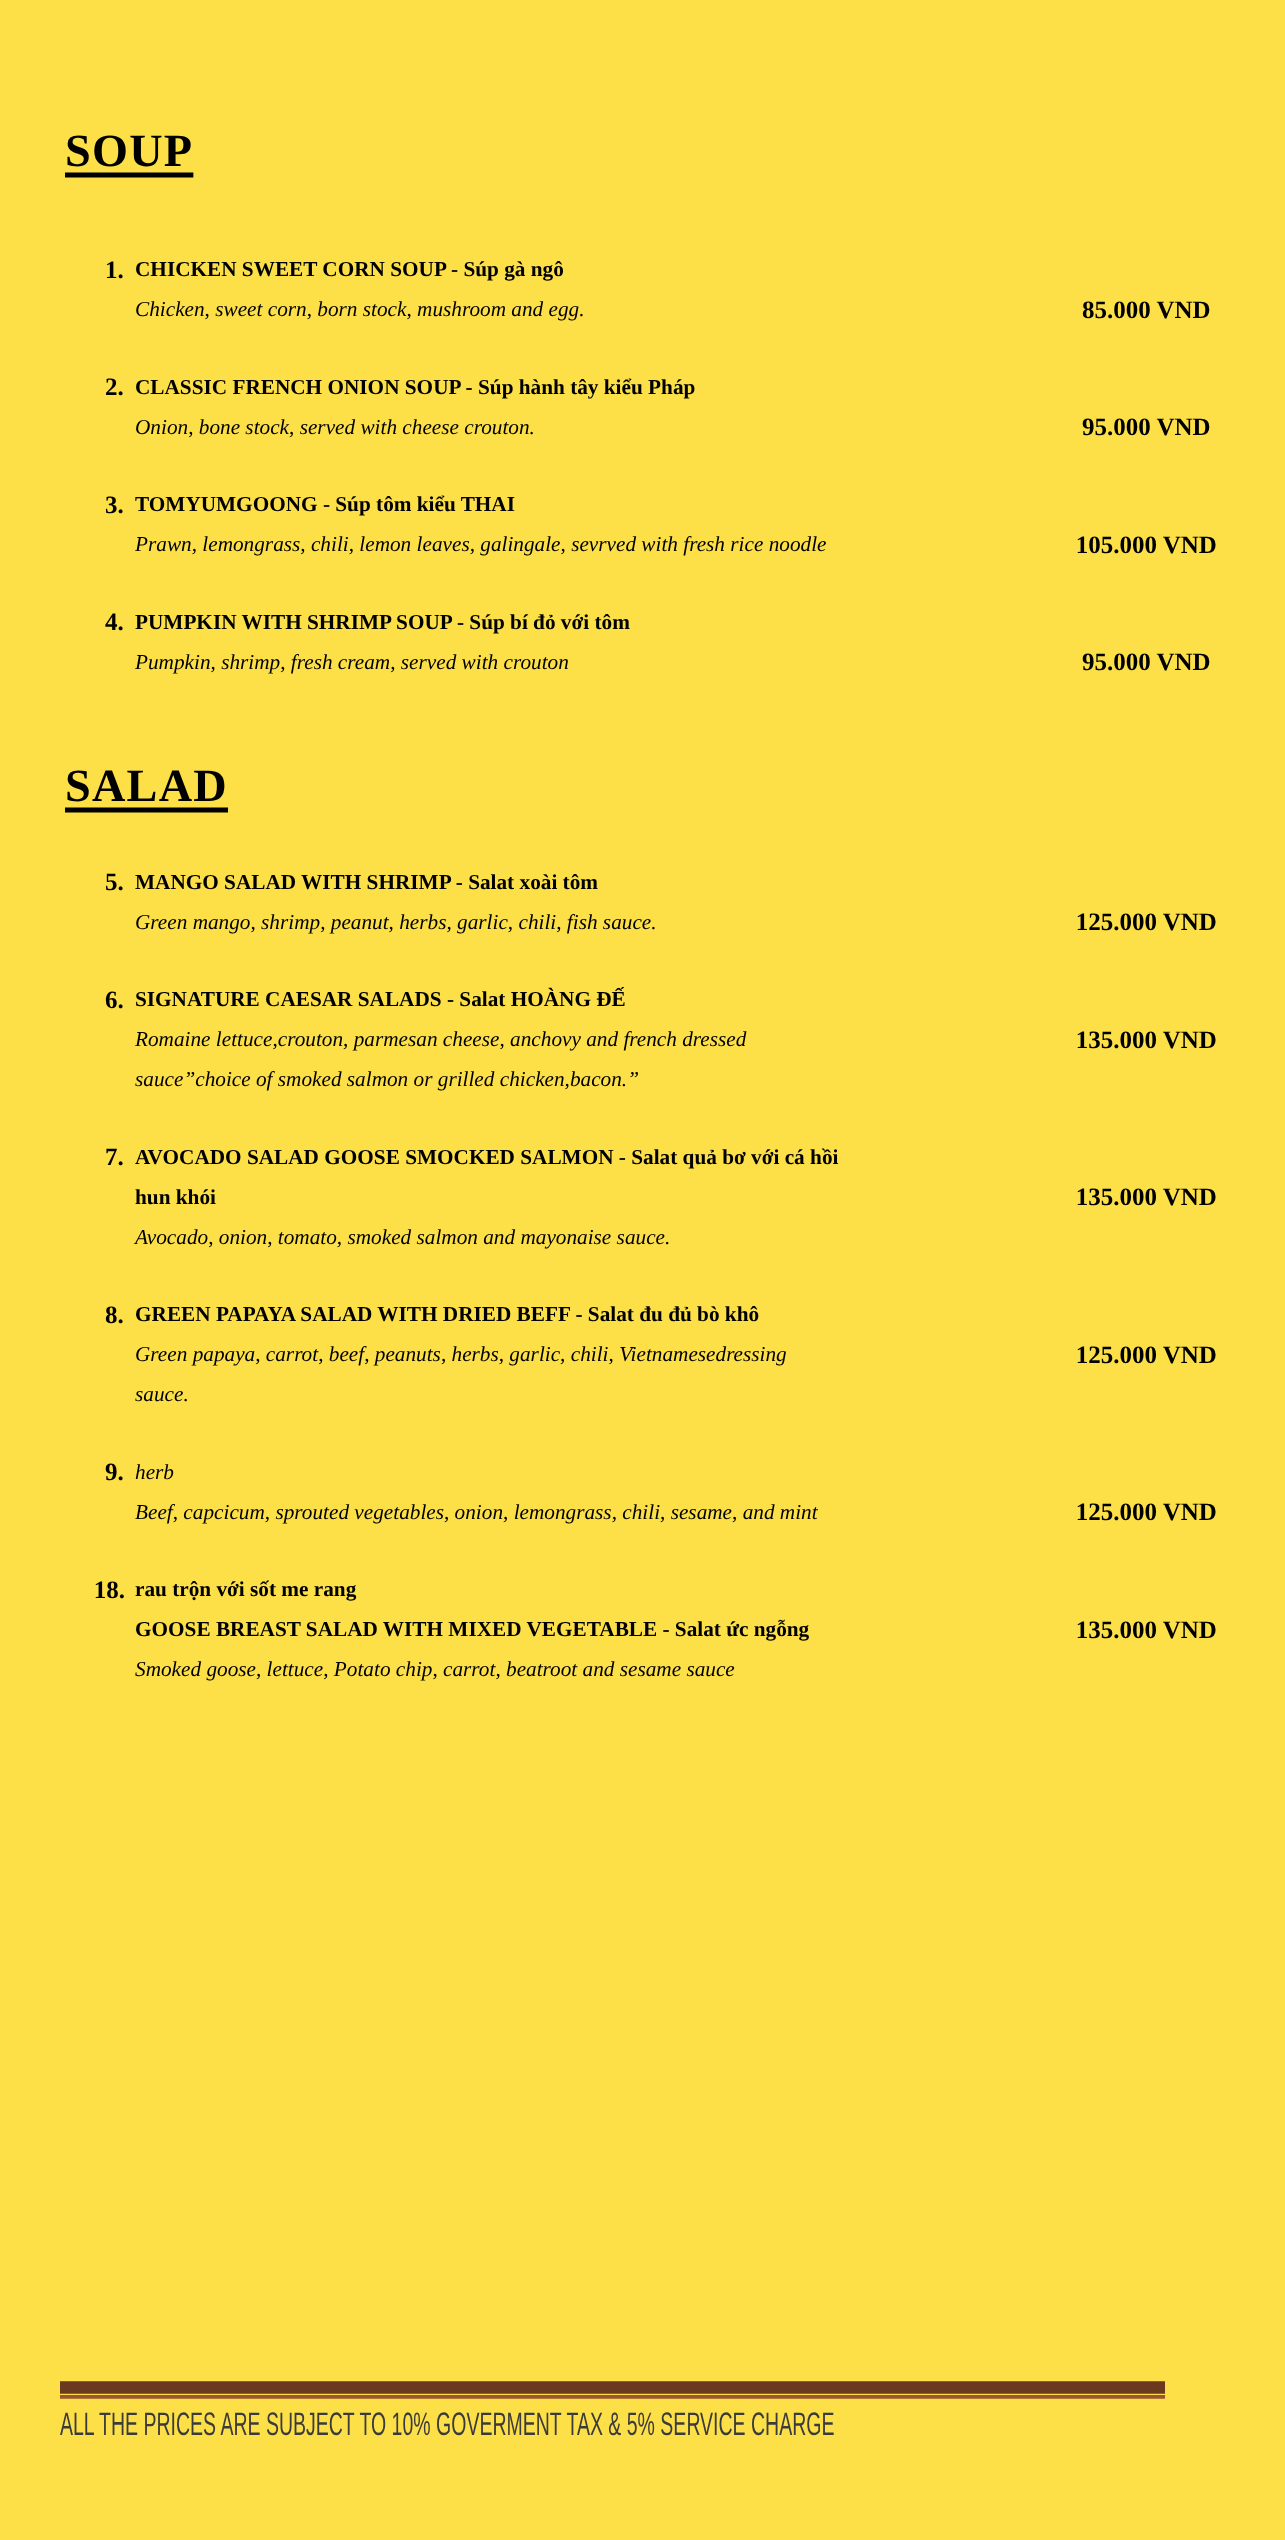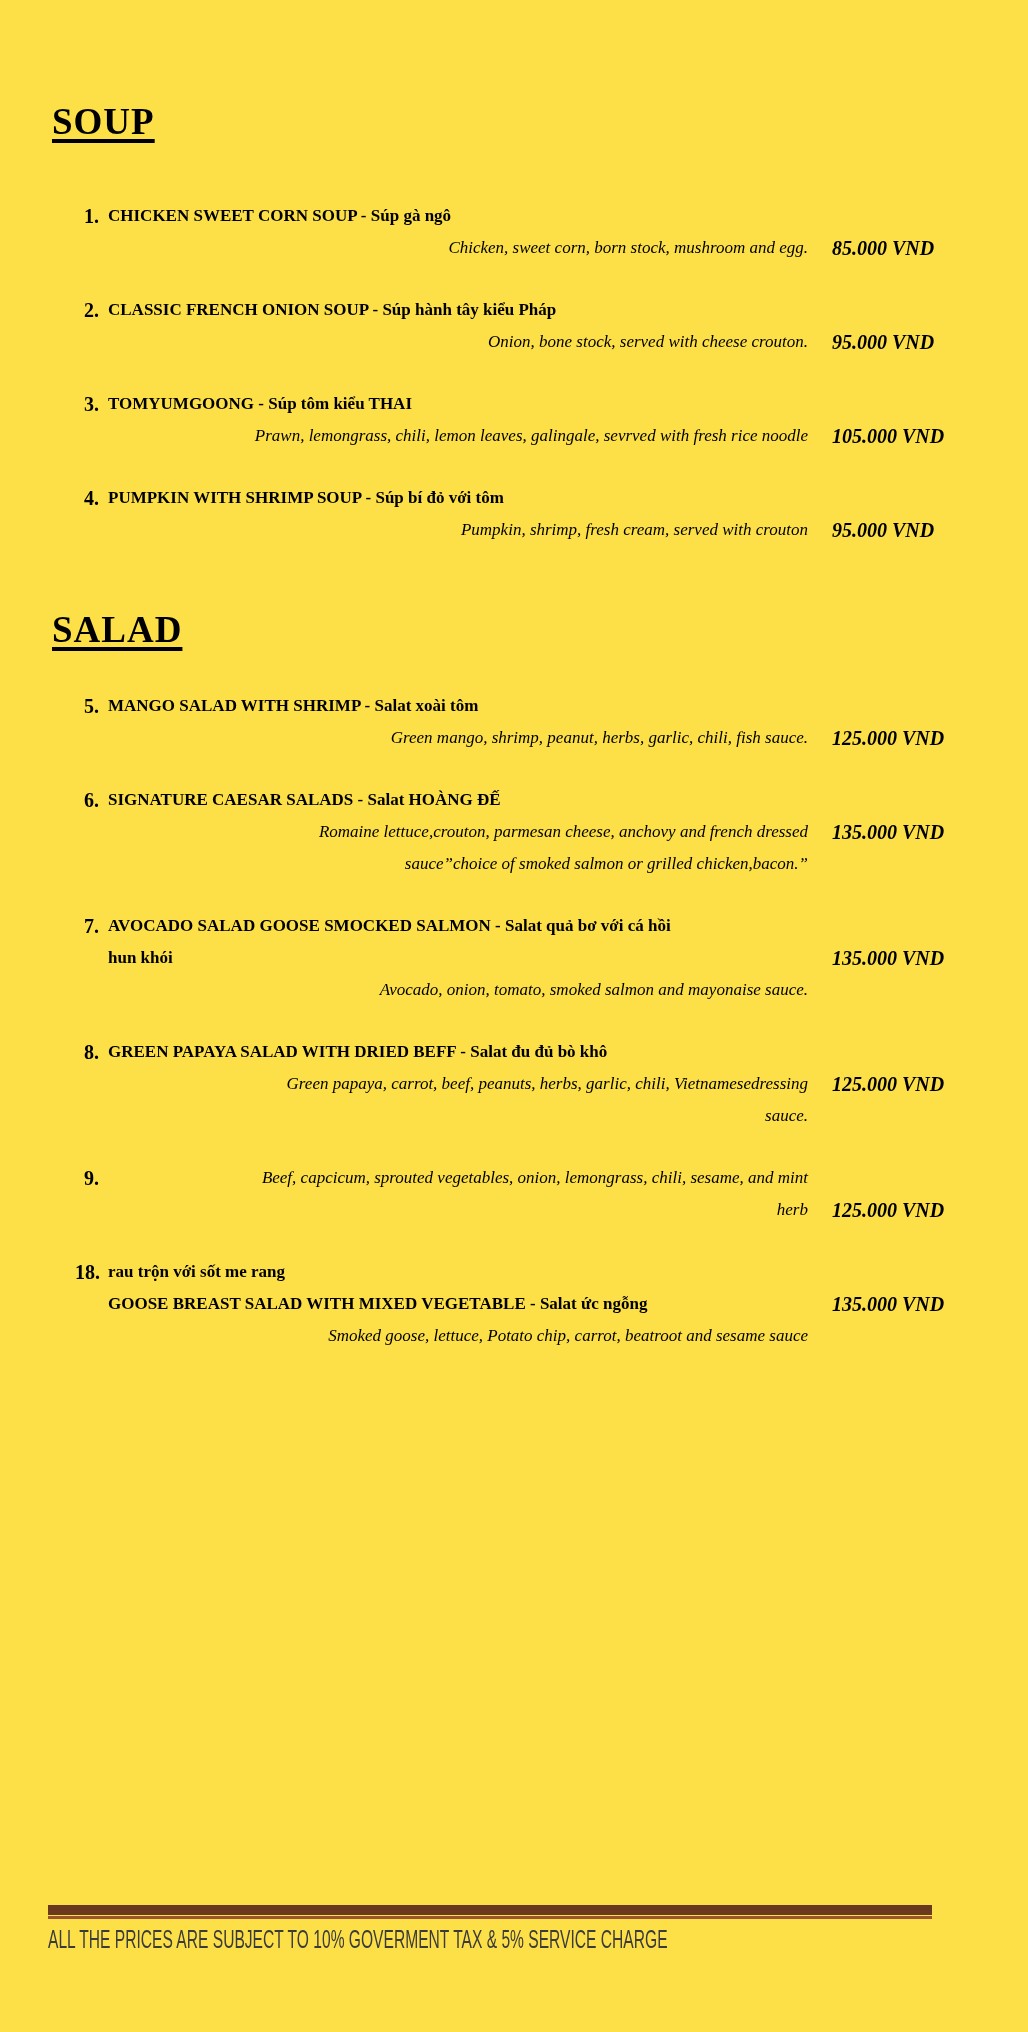--- a/index.html
+++ b/index.html
@@ -43,34 +43,33 @@
     flex: 0 0 auto;
   }
   .item-body {
     width: 700px;
     margin-left: 9px;
     flex: 0 0 auto;
     font-size: 17px;
     line-height: 32px;
   }
   .item-name { font-weight: bold; }
-  .item-desc { font-style: italic; text-align: right; }
+  .item-desc { font-style: italic; }
   .line { white-space: nowrap; }
 
   .item-price {
     flex: 0 0 auto;
     margin-left: 24px;
     width: 170px;
     padding-top: 32px;
     font-weight: bold;
     font-size: 20px;
     line-height: 32px;
     white-space: nowrap;
-    text-align: left;
-    font-style: italic;
+    text-align: center;
   }
 
   .page-footer { position: absolute; left: 48px; top: 1905px; width: 884px; }
   .rule-thick { height: 10px; }
   .rule-thin  { height: 3px; margin-top: 1px; }
   .footer-note {
     margin-top: 6px;
     font-family: "Liberation Sans", sans-serif;
     font-size: 26px;
     line-height: 28px;
@@ -198,22 +197,22 @@
                   <div class="line">sauce.</div>
                 </div>
     </div>
     <div class="item-price">125.000 VND</div>
   </div>
 
   <div class="menu-item">
     <div class="item-num">9.</div>
     <div class="item-body">
       <div class="item-desc">
+                  <div class="line">herb</div>
                   <div class="line">Beef, capcicum, sprouted vegetables, onion, lemongrass, chili, sesame, and mint</div>
-                  <div class="line">herb</div>
                 </div>
     </div>
     <div class="item-price">125.000 VND</div>
   </div>
 
   <div class="menu-item">
     <div class="item-num">18.</div>
     <div class="item-body">
       <div class="item-name">
                   <div class="line">rau trộn với sốt me rang</div>

